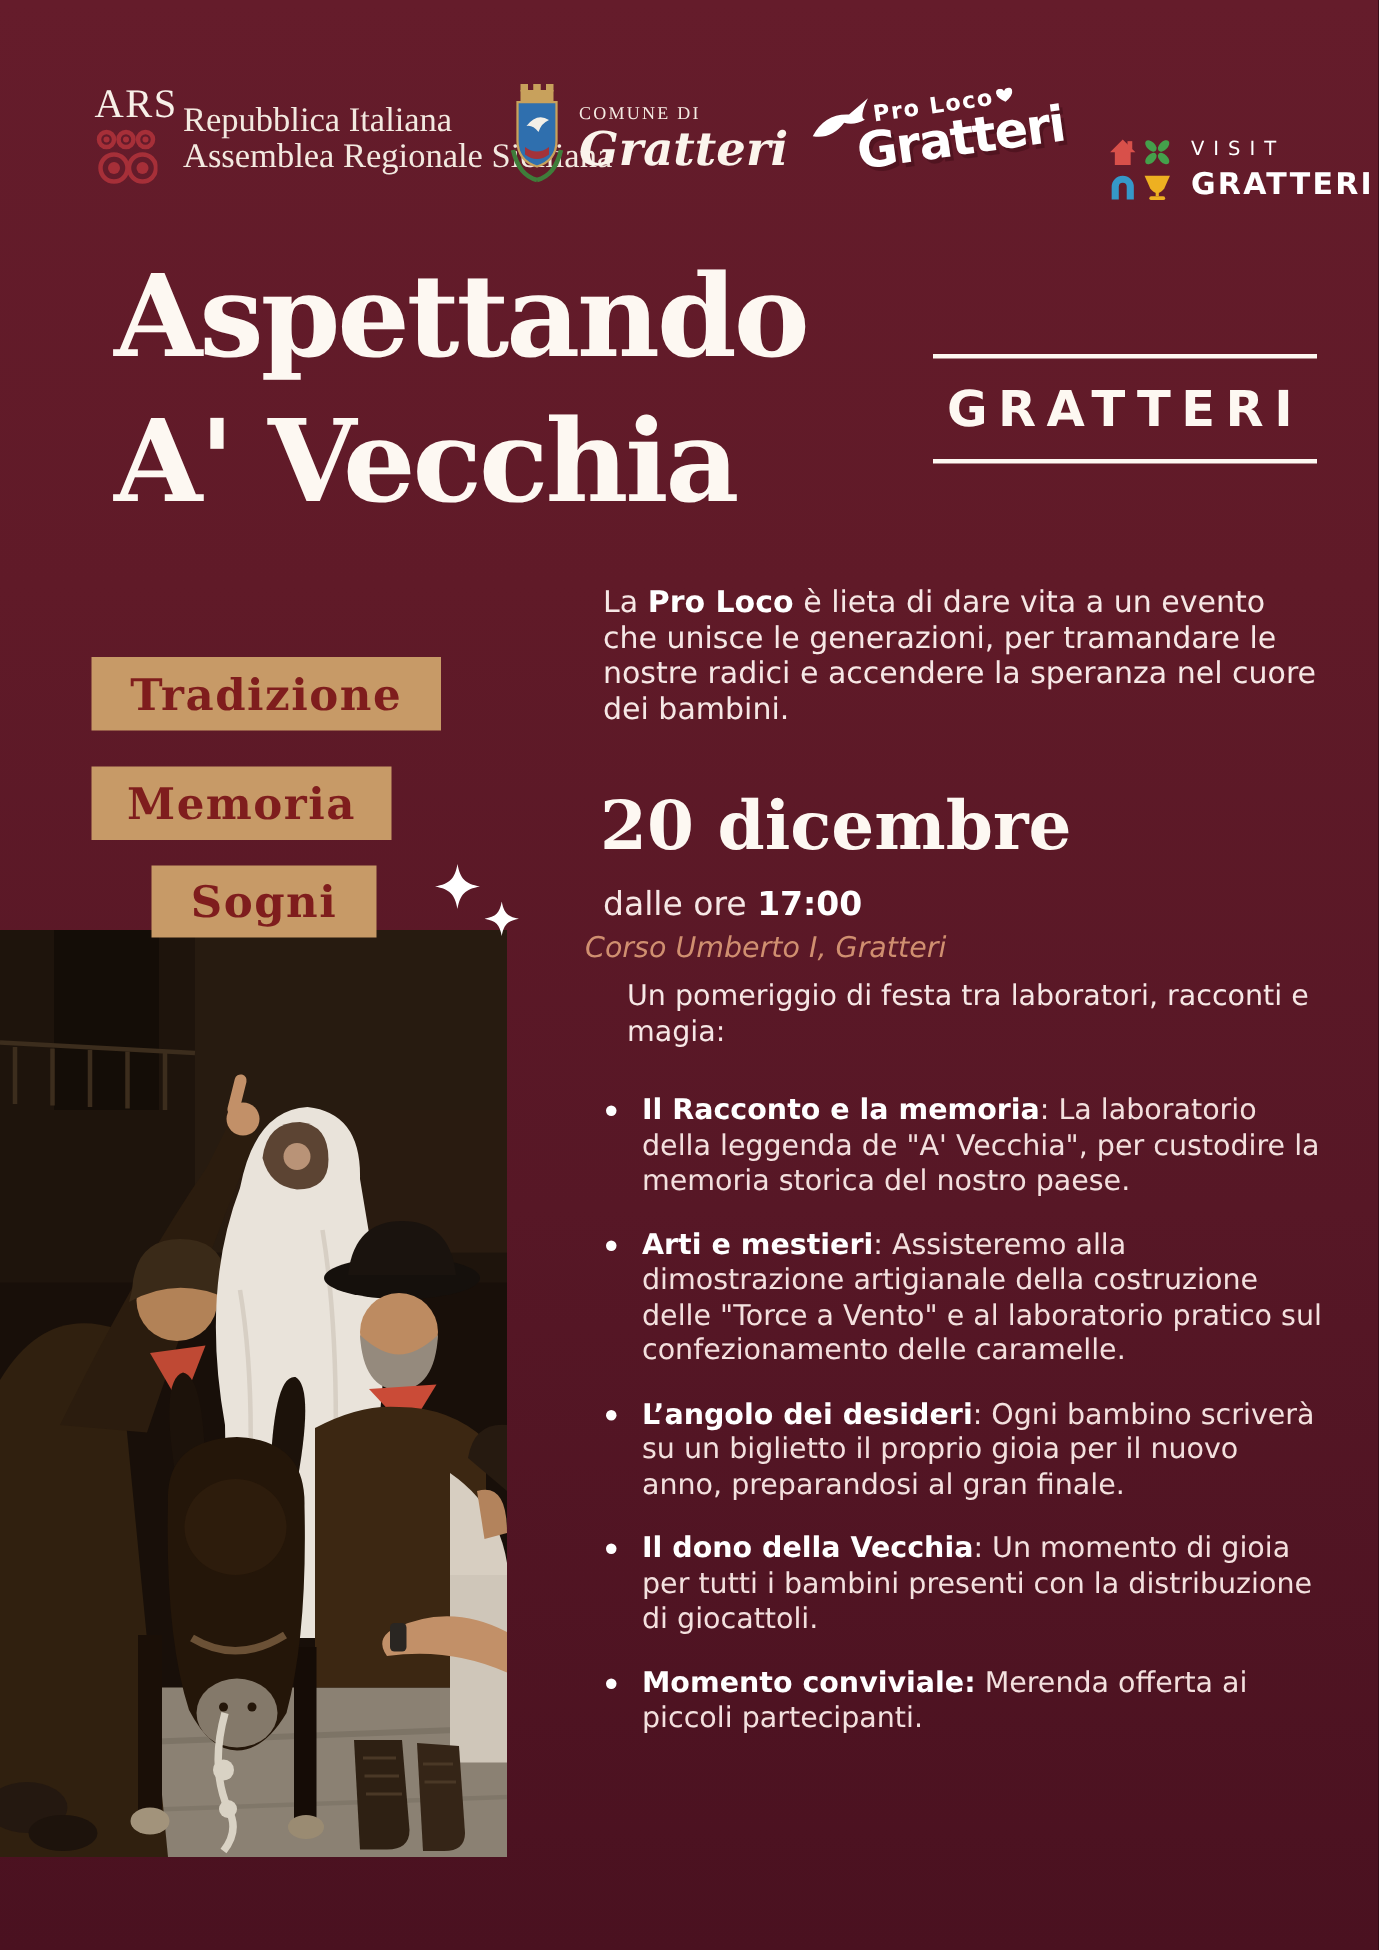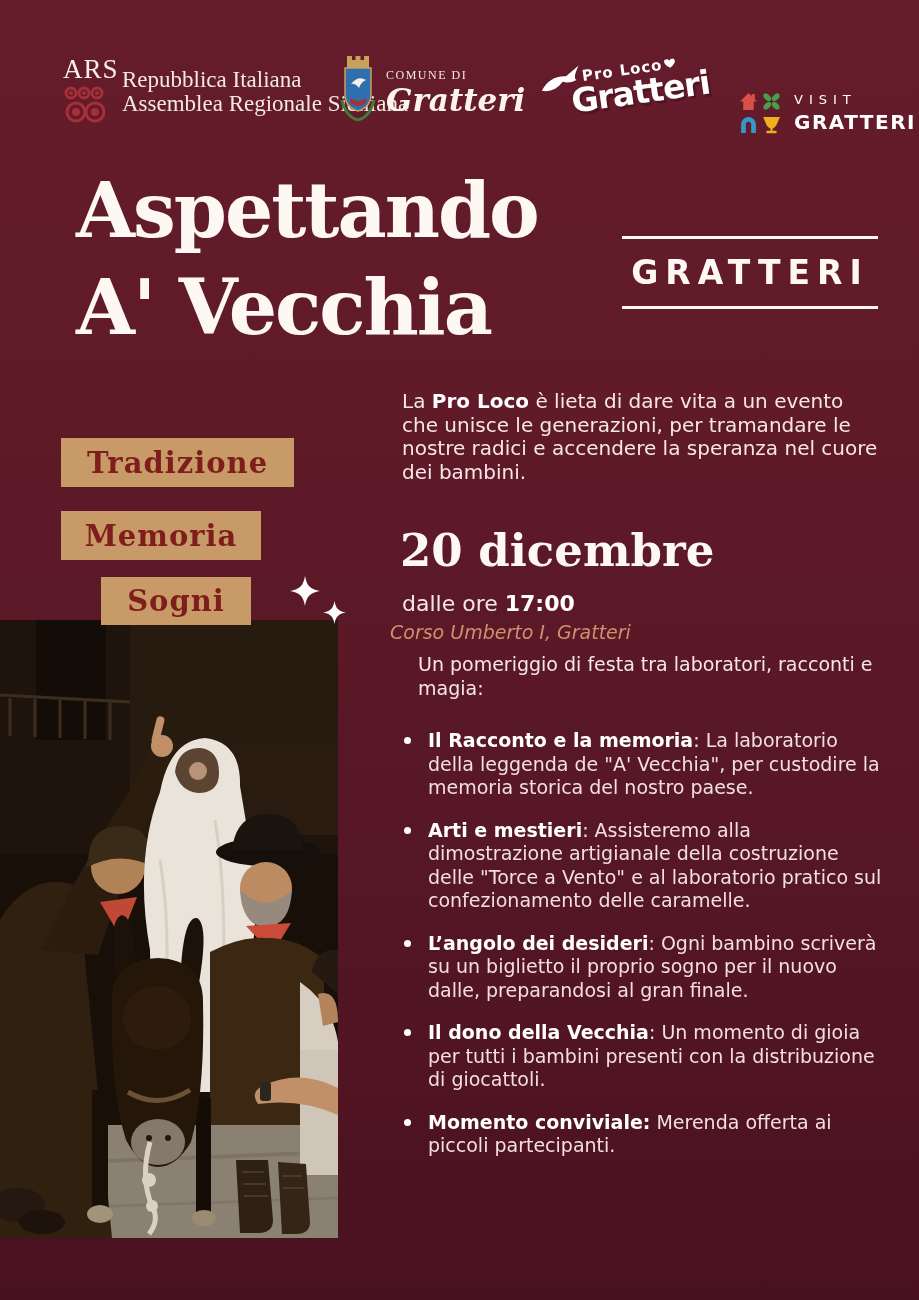--- a/index.html
+++ b/index.html
@@ -246,21 +246,21 @@
   <p class="program-intro" style="margin:0;">Un pomeriggio di festa tra laboratori, racconti e magia:</p>
 
   <div class="program">
     <div class="program-item">
       <span class="dot"></span><b>Il Racconto e la memoria</b><span>: La laboratorio della leggenda de "A' Vecchia", per custodire la memoria storica del nostro paese.</span>
     </div>
     <div class="program-item">
       <span class="dot"></span><b>Arti e mestieri</b><span>: Assisteremo alla dimostrazione artigianale della costruzione delle "Torce a Vento" e al laboratorio pratico sul confezionamento delle caramelle.</span>
     </div>
     <div class="program-item">
-      <span class="dot"></span><b>L’angolo dei desideri</b><span>: Ogni bambino scriverà su un biglietto il proprio sogno per il nuovo dalle, preparandosi al gran finale.</span>
+      <span class="dot"></span><b>L’angolo dei desideri</b><span>: Ogni bambino scriverà su un biglietto il proprio gioia per il nuovo anno, preparandosi al gran finale.</span>
     </div>
     <div class="program-item">
       <span class="dot"></span><b>Il dono della Vecchia</b><span>: Un momento di gioia per tutti i bambini presenti con la distribuzione di giocattoli.</span>
     </div>
     <div class="program-item">
       <span class="dot"></span><b>Momento conviviale:</b><span> Merenda offerta ai piccoli partecipanti.</span>
     </div>
   </div>
 
 </div>

